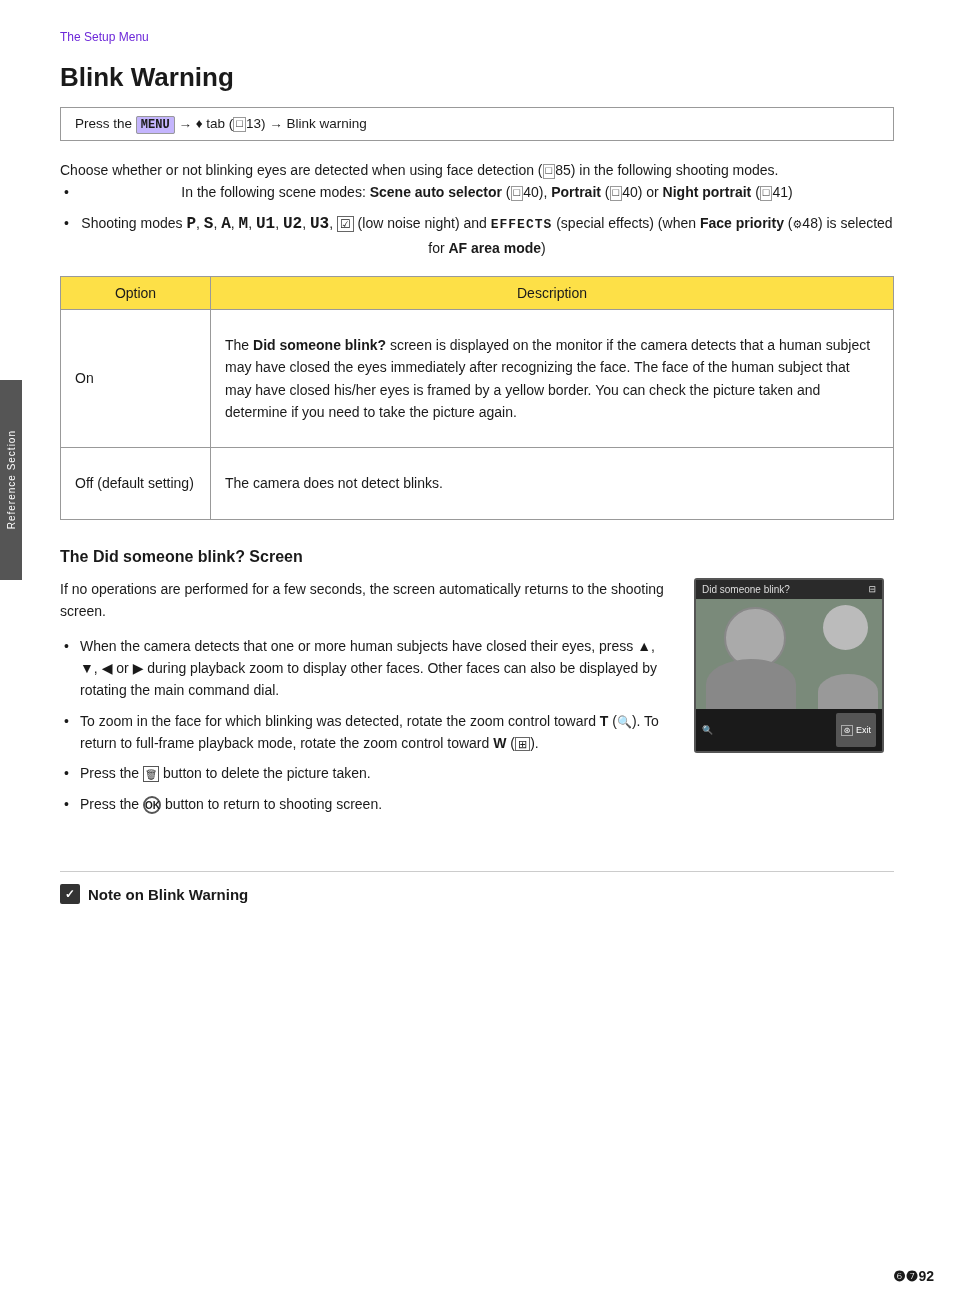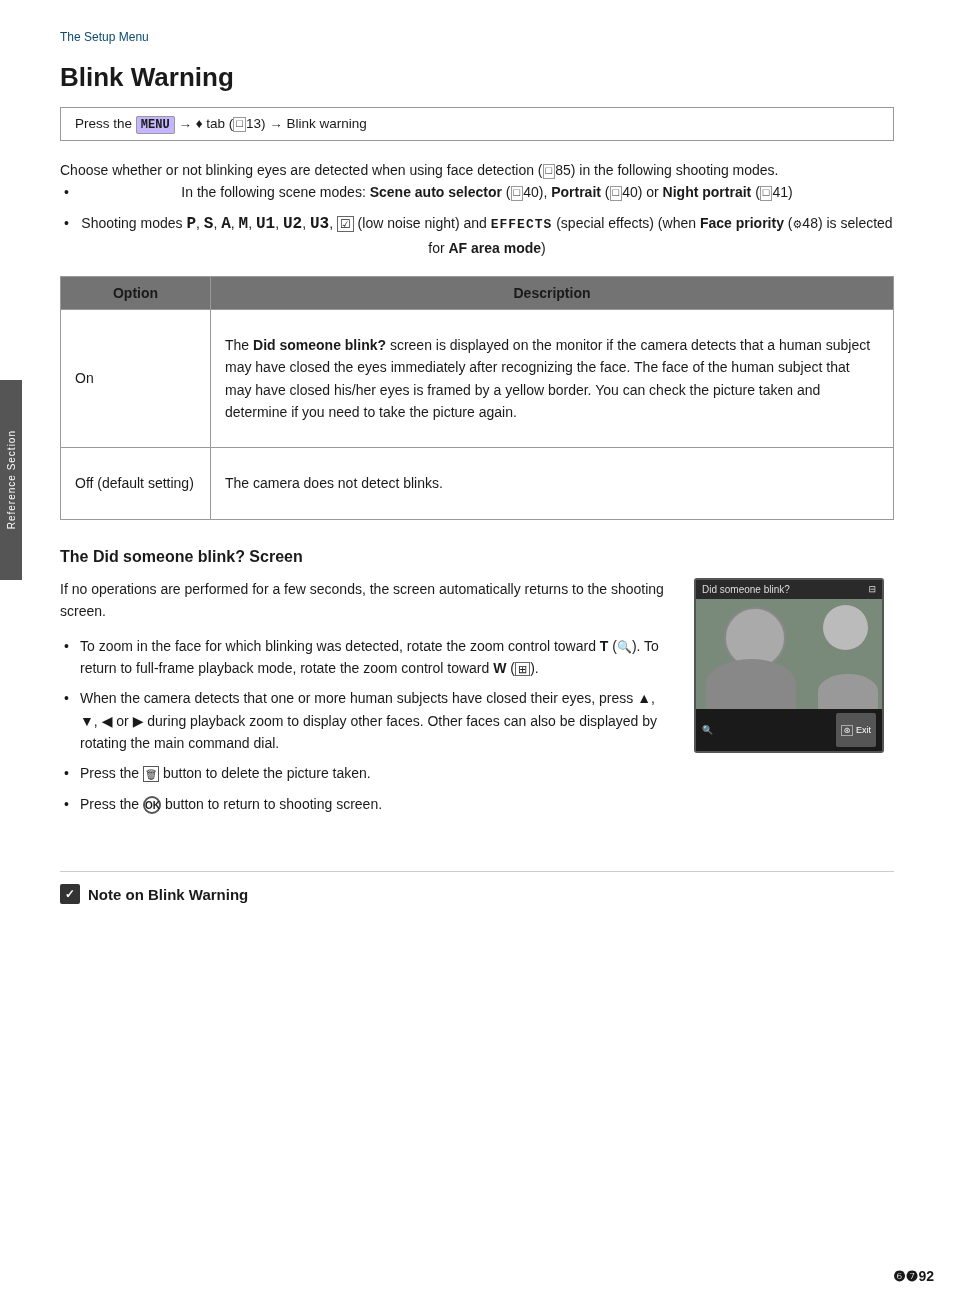--- a/index.html
+++ b/index.html
@@ -9,21 +9,21 @@
       color: #1a1a1a;
       background: #fff;
       width: 954px;
       min-height: 1314px;
       position: relative;
       padding: 30px 60px 30px 60px;
     }
 
     .breadcrumb {
       font-size: 12px;
-      color: #0c4a6e;
+      color: #6d28d9;
       margin-bottom: 18px;
     }
 
     h1 {
       font-size: 26px;
       font-weight: bold;
       margin-bottom: 14px;
     }
 
     .nav-box {
@@ -87,22 +87,22 @@
       width: 100%;
       border-collapse: collapse;
       margin-bottom: 22px;
       font-size: 14px;
     }
 
     .options-table th {
       border: 1.5px solid #999;
       padding: 8px 10px;
       text-align: center;
-      font-weight: bold;
-      background: #737373;
+      font-weight: normal;
+      background: #fde047;
     }
 
     .options-table td {
       border: 1.5px solid #999;
       padding: 24px 14px;
       vertical-align: top;
       line-height: 1.6;
     }
 
     .options-table td:first-child {
@@ -286,24 +286,24 @@
   </tbody>
 </table>
 
 <h2>The Did someone blink? Screen</h2>
 
 <div class="two-col">
   <div class="two-col-text">
     <p style="margin-bottom:12px;">If no operations are performed for a few seconds, the screen automatically returns to the shooting screen.</p>
     <ul class="section-bullets">
       <li>
-        To zoom in the face for which blinking was detected, rotate the zoom control toward <strong>T</strong> (<span style="font-size:12px;">🔍</span>). To return to full-frame playback mode, rotate the zoom control toward <strong>W</strong> (<span style="border:1px solid #666;padding:0 2px;font-size:11px;">⊞</span>).
+        When the camera detects that one or more human subjects have closed their eyes, press ▲, ▼, ◀ <span>or</span> ▶ during playback zoom to display other faces. Other faces can also be displayed by rotating the main command dial.
       </li>
       <li>
-        When the camera detects that one or more human subjects have closed their eyes, press ▲, ▼, ◀ <span>or</span> ▶ during playback zoom to display other faces. Other faces can also be displayed by rotating the main command dial.
+        To zoom in the face for which blinking was detected, rotate the zoom control toward <strong>T</strong> (<span style="font-size:12px;">🔍</span>). To return to full-frame playback mode, rotate the zoom control toward <strong>W</strong> (<span style="border:1px solid #666;padding:0 2px;font-size:11px;">⊞</span>).
       </li>
       <li>
         Press the <span style="display:inline-block;border:1px solid #555;width:16px;height:16px;text-align:center;line-height:16px;font-size:10px;">🗑</span> button to delete the picture taken.
       </li>
       <li>
         Press the <span style="display:inline-block;border:2px solid #555;border-radius:50%;width:18px;height:18px;text-align:center;line-height:16px;font-size:10px;font-weight:bold;">OK</span> button to return to shooting screen.
       </li>
     </ul>
   </div>
 

